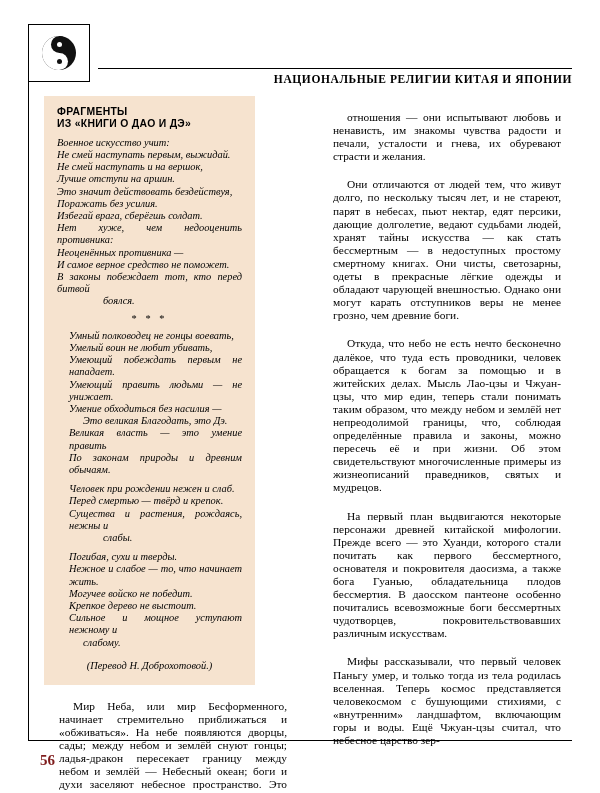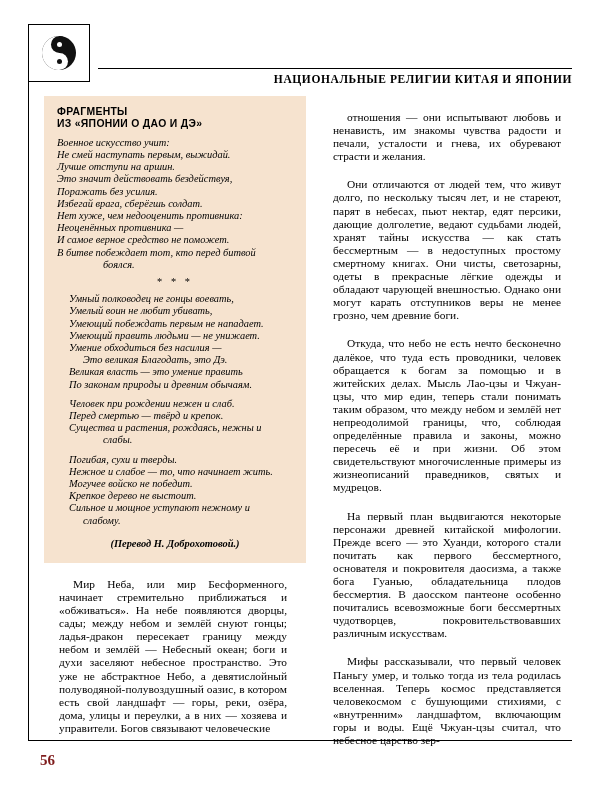--- a/index.html
+++ b/index.html
@@ -151,21 +151,21 @@
   .col-right { left: 318px; }
 
   .col p {
     margin: 15px;
     text-indent: 14px;
     hyphens: auto;
   }
 
   
   .box {
-    width: 262px;
+    width: 211px;
     background: #f6e3cf;
     box-sizing: border-box;
     padding: 10px 13px 13px 13px;
     margin-bottom: 11px;
   }
   .box-title {
     font-family: "Liberation Sans", sans-serif;
     font-size: 10.4px;
     font-weight: bold;
     line-height: 12.4px;
@@ -190,21 +190,20 @@
     font-style: normal;
     font-size: 10.4px;
     letter-spacing: 3px;
     margin: 4px 0 5px 0;
   }
   .credit {
     font-style: italic;
     font-size: 10.4px;
     text-align: center;
     margin-top: 10px;
-    font-weight: bold;
   }
 
   
   .folio {
     position: absolute;
     left: 40px;
     top: 752px;
     font-family: "Liberation Serif", serif;
     font-size: 15px;
     font-weight: bold;
@@ -230,34 +229,35 @@
     </div>
     <div class="header-rule"></div>
     <div class="header-title">НАЦИОНАЛЬНЫЕ РЕЛИГИИ КИТАЯ И ЯПОНИИ</div>
   </div>
 
   <div class="col col-left">
 
     <div class="box">
       <div class="box-title">
         <span>ФРАГМЕНТЫ</span>
-        <span>ИЗ «ЯПОНИИ О ДАО И ДЭ»</span>
+        <span>ИЗ «КНИГИ О ДАО И ДЭ»</span>
       </div>
 
       <div class="verse">
         <span class="line">Военное искусство учит:</span>
         <span class="line">Не смей наступать первым, выжидай.</span>
+        <span class="line">Не смей наступать и на вершок,</span>
         <span class="line">Лучше отступи на аршин.</span>
         <span class="line">Это значит действовать бездействуя,</span>
         <span class="line">Поражать без усилия.</span>
         <span class="line">Избегай врага, сберёгшь солдат.</span>
         <span class="line">Нет хуже, чем недооценить противника:</span>
         <span class="line">Неоценённых противника —</span>
         <span class="line">И самое верное средство не поможет.</span>
-        <span class="line">В битве побеждает тот, кто перед битвой</span>
+        <span class="line">В законы побеждает тот, кто перед битвой</span>
         <span class="line ind3">боялся.</span>
       </div>
 
       <div class="asterisks">* * *</div>
 
       <div class="verse">
         <span class="line ind">Умный полководец не гонцы воевать,</span>
         <span class="line ind">Умелый воин не любит убивать,</span>
         <span class="line ind">Умеющий побеждать первым не нападает.</span>
         <span class="line ind">Умеющий править людьми — не унижает.</span>

